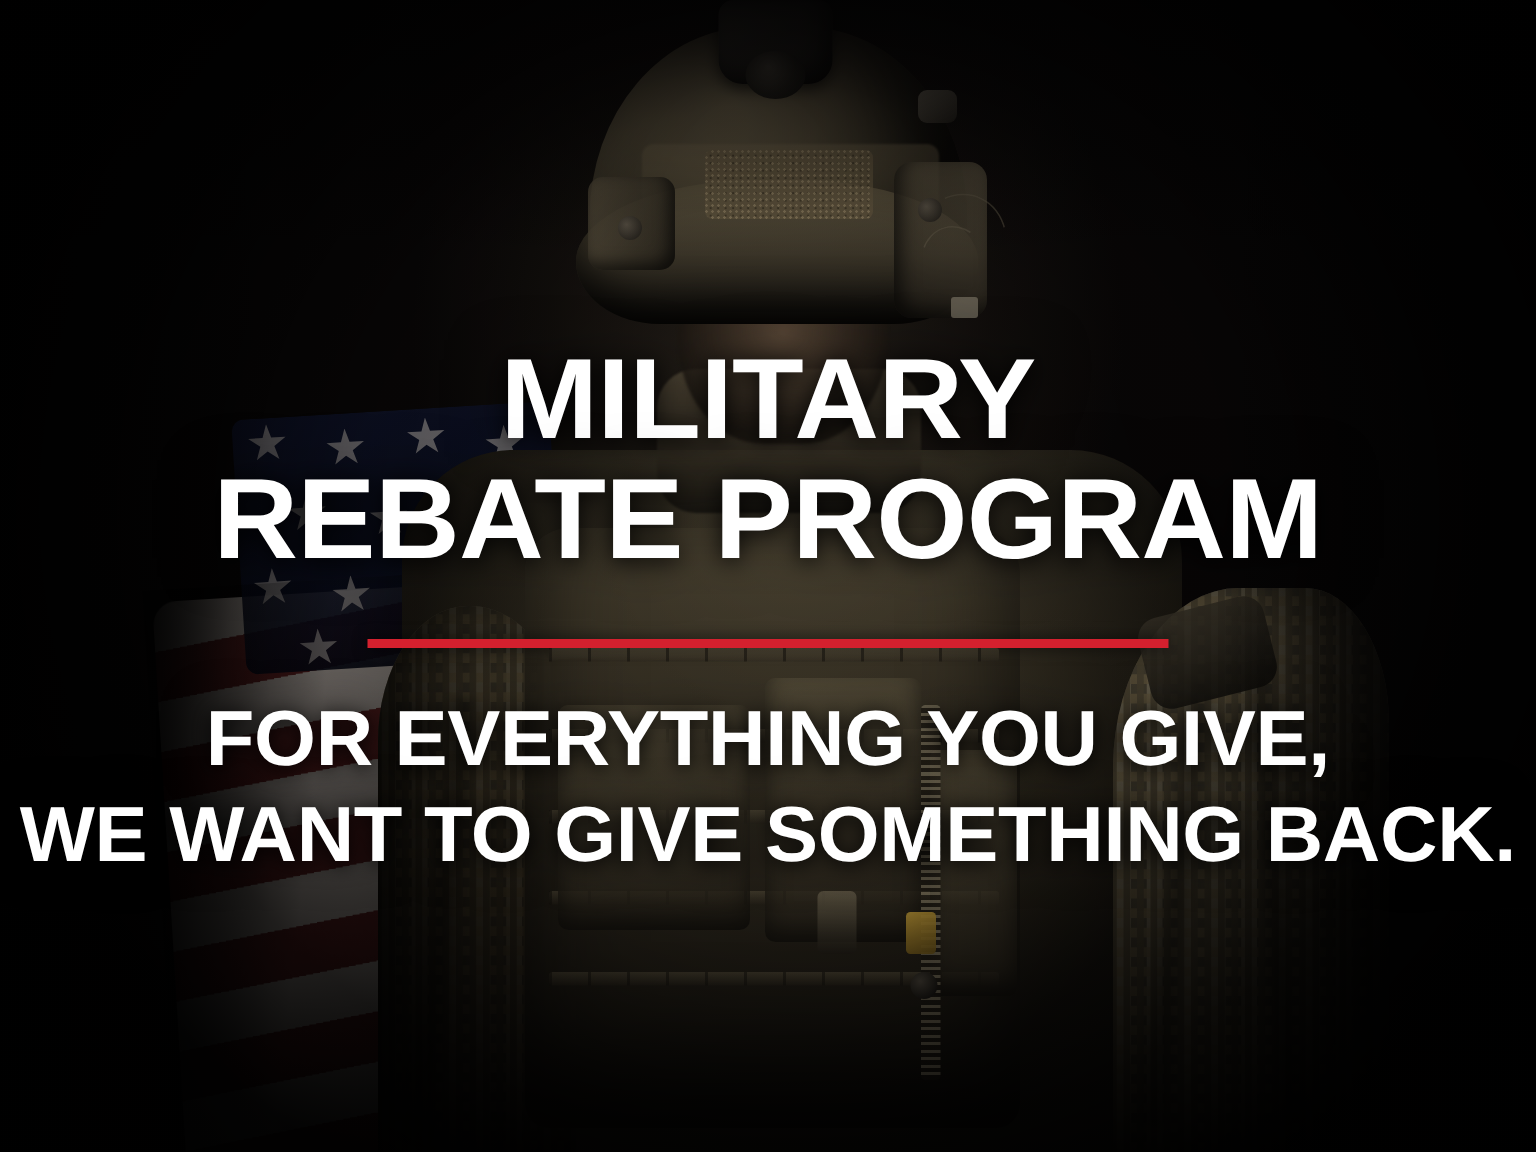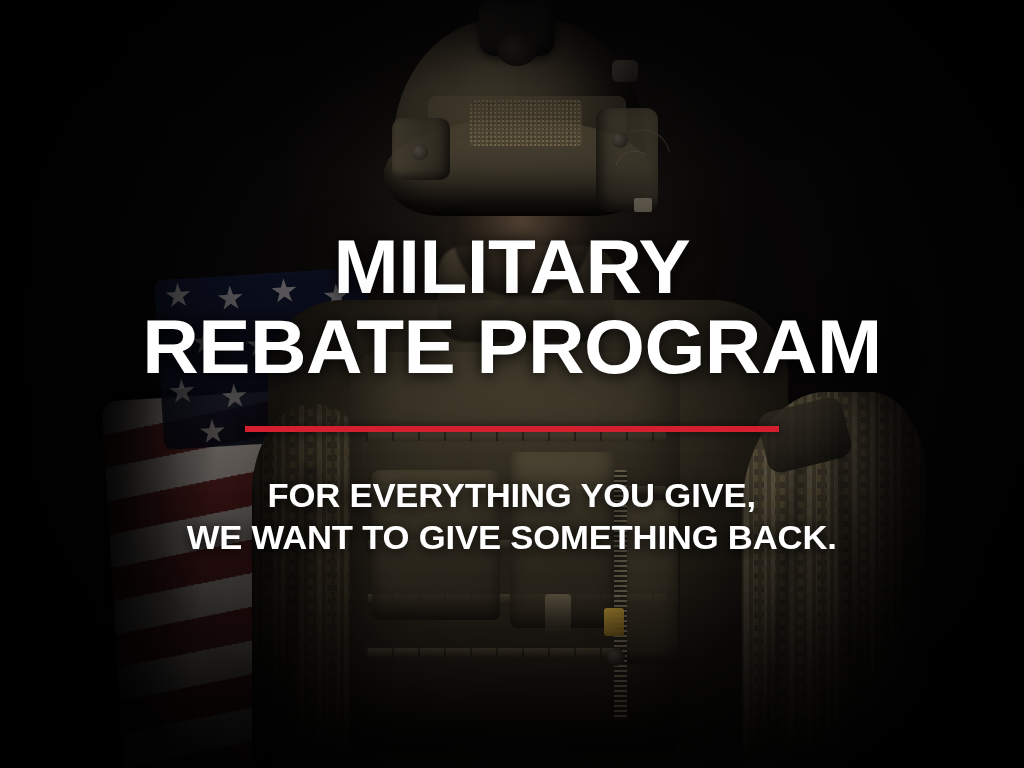--- a/index.html
+++ b/index.html
@@ -504,24 +504,24 @@
     background: #d4202e;
     margin-top: 21px;
     box-shadow: 0 0 10px rgba(0,0,0,0.65);
   }
 
   .subhead {
     text-align: center;
     color: #ffffff;
     font-family: "Liberation Sans", sans-serif;
     font-weight: 700;
-    font-size: 34px;
+    font-size: 52px;
     line-height: 1.22;
     letter-spacing: -0.2px;
-    margin-top: 43px;
+    margin-top: 30px;
     text-shadow:
       0 2px 12px rgba(0,0,0,0.85),
       0 0 30px rgba(0,0,0,0.55);
   }
   .subhead-line { display: block; transform: scaleX(1.02); }
 </style>
 </head>
 <body>
 
 <div class="poster">

